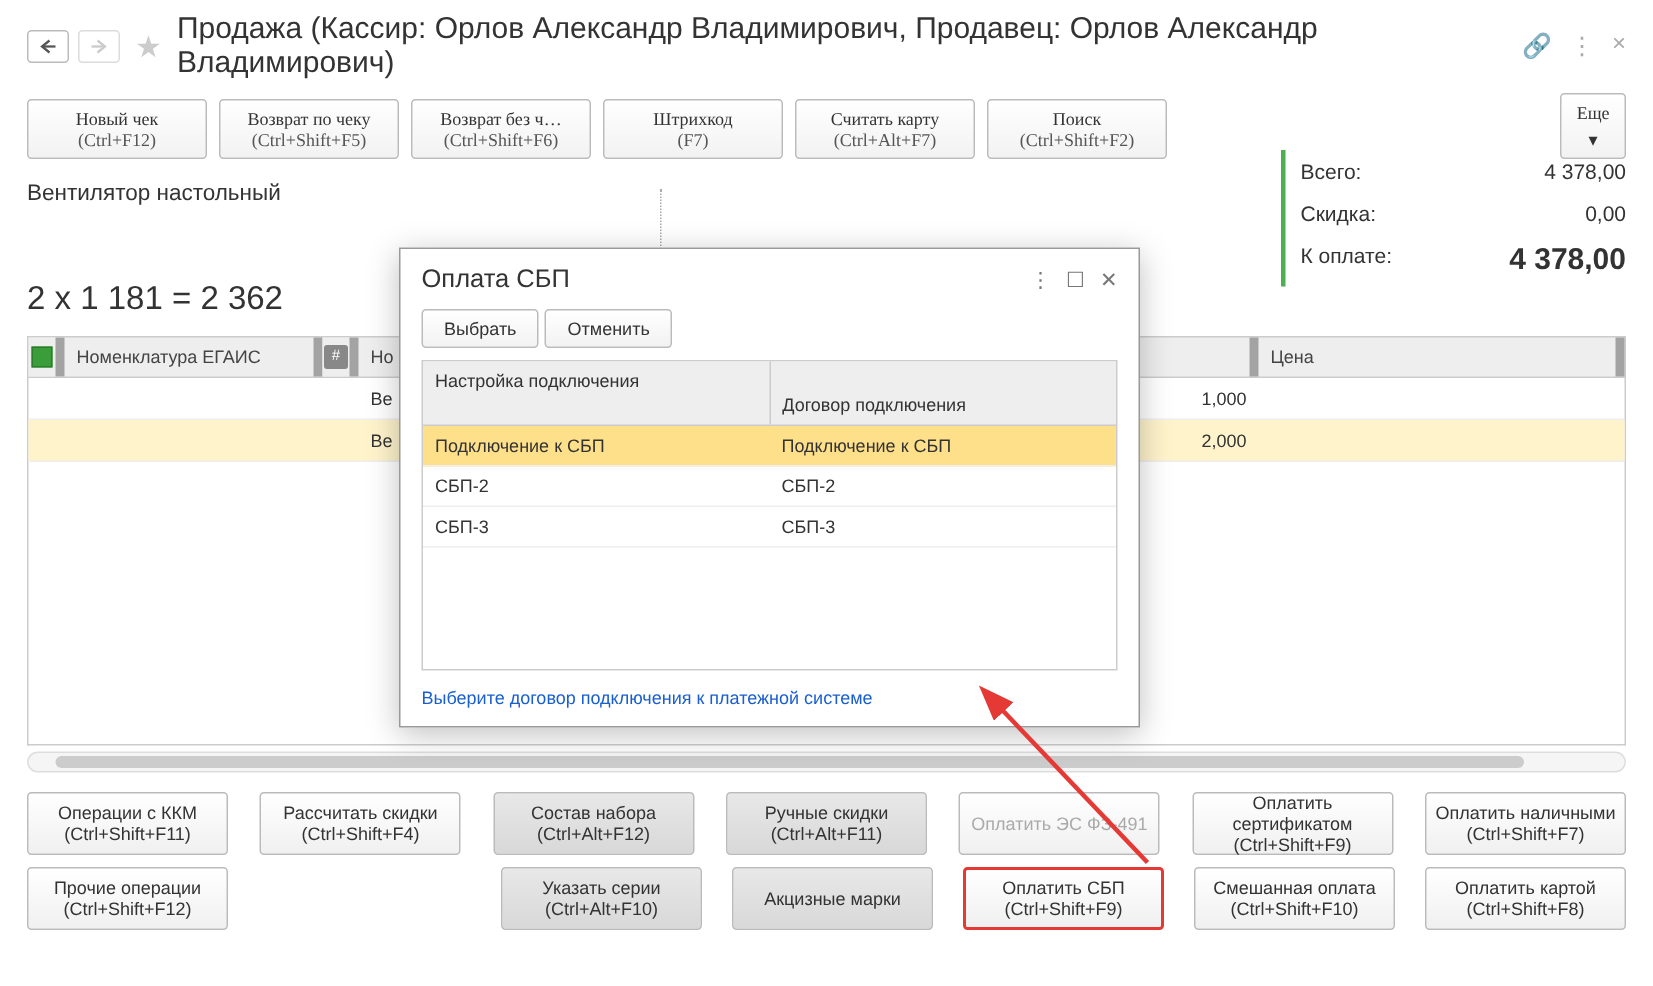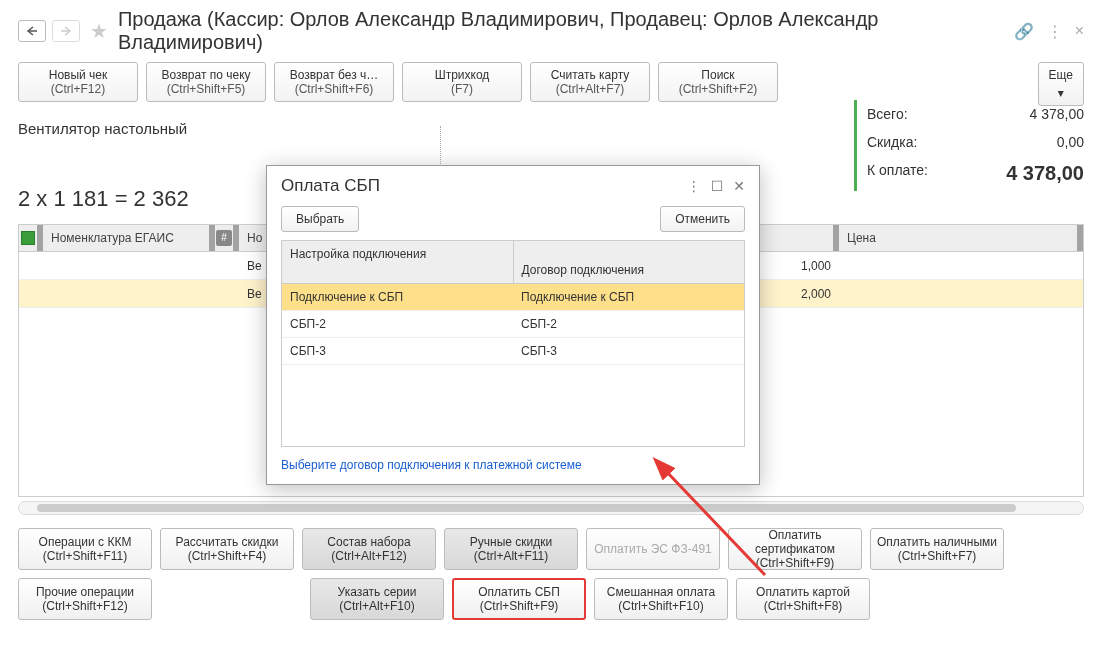--- a/index.html
+++ b/index.html
@@ -7,21 +7,21 @@
 
 
 .header { display: flex; align-items: center; padding: 8px 18px 4px; gap: 6px; }
 .nav-btn { width: 28px; height: 22px; border: 1px solid #bbb; background: #fff; border-radius: 3px; display: flex; align-items: center; justify-content: center; cursor: pointer; }
 .star-icon { color: #ccc; font-size: 20px; margin: 0 4px; }
 .page-title { font-size: 20px; color: #333; flex: 1; }
 .header-icons { display: flex; gap: 12px; color: #aaa; font-size: 16px; }
 .header-icon { cursor: pointer; }
 
 
-.toolbar { display: flex; gap: 8px; padding: 4px 18px 8px; align-items: flex-start; }
+.toolbar { display: flex; gap: 8px; padding: 4px 18px 8px; align-items: flex-end; font-family: Liberation Serif, serif; }
 .tb-btn { border: 1px solid #bbb; background: linear-gradient(#fff, #f2f2f2); border-radius: 3px; padding: 5px 14px; text-align: center; font-size: 12px; line-height: 14px; cursor: pointer; min-width: 120px; }
 .tb-btn .sub { color: #555; }
 .eще-btn { margin-left: auto; min-width: auto; padding: 5px 10px; display: flex; align-items: center; gap: 4px; flex-direction: column; }
 
 
 .body-area { position: relative; padding: 0 18px; height: 400px; }
 .item-name { font-size: 15px; color: #333; margin-top: 6px; }
 .vdiv { position: absolute; left: 440px; top: 6px; height: 82px; border-left: 1px dotted #aaa; }
 .price-calc { font-size: 22px; color: #333; margin-top: 49px; margin-bottom: 12px; }
 
@@ -42,32 +42,32 @@
 .td { padding: 0 8px; font-size: 12px; }
 .td.qty { text-align: right; }
 .grid-area { border-left: 1px solid #ccc; border-right: 1px solid #ccc; border-bottom: 1px solid #ccc; height: 245px; background: #fff; }
 
 
 .scrollbar-h { height: 14px; background: #f5f5f5; border: 1px solid #ddd; margin-top: 4px; border-radius: 7px; position: relative; }
 .scrollbar-thumb { position: absolute; left: 18px; width: 92%; height: 8px; top: 2px; background: #ccc; border-radius: 4px; }
 
 
 .bottom-btns { padding: 8px 18px 0; }
-.btn-row { display: flex; gap: 8px; margin-bottom: 8px; justify-content: flex-start; }
+.btn-row { display: flex; gap: 8px; margin-bottom: 8px; justify-content: space-between; }
 .bb { width: 134px; height: 42px; border: 1px solid #bbb; background: linear-gradient(#fff, #f0f0f0); border-radius: 3px; text-align: center; font-size: 12px; line-height: 14px; padding: 6px 4px; cursor: pointer; display: flex; flex-direction: column; justify-content: center; }
 .bb.dark { background: linear-gradient(#e8e8e8, #d8d8d8); }
 .bb.disabled { color: #aaa; }
 .bb.highlight { border: 2px solid #e53935; }
 .spacer-left { width: 142px; }
 .modal { position: absolute; left: 266px; top: 165px; width: 494px; background: #fff; border: 1px solid #999; box-shadow: 0 4px 20px rgba(0,0,0,0.25); }
 .modal-hdr { display: flex; align-items: center; padding: 10px 14px 6px; }
 .modal-title { font-size: 17px; flex: 1; }
 .modal-ctrl { display: flex; gap: 10px; color: #777; }
 .modal-ctrl span { cursor: pointer; font-size: 14px; }
-.modal-toolbar { padding: 4px 14px 8px; display: flex; gap: 16px; justify-content: space-between; }
+.modal-toolbar { padding: 4px 14px 8px; display: flex; gap: 4px; }
 .m-btn { border: 1px solid #bbb; background: linear-gradient(#fff, #f2f2f2); border-radius: 3px; padding: 5px 14px; font-size: 12px; cursor: pointer; }
 .m-table { margin: 0 14px 10px; border: 1px solid #ccc; }
 .m-thead { display: flex; background: #eee; border-bottom: 1px solid #ccc; }
 .m-th { flex: 1; padding: 6px 8px; font-size: 12px; border-right: 1px solid #ccc; }
 .m-th:last-child { border-right: none; margin-top: 16px; }
 .m-tbody { height: 162px; }
 .m-tr { display: flex; border-bottom: 1px solid #eee; }
 .m-tr.sel { background: #ffe08a; }
 .m-td { flex: 1; padding: 6px 8px; font-size: 12px; }
 .modal-footer { padding: 0 14px 12px; }
@@ -220,20 +220,23 @@
     </div>
   <div class="btn-row" id="btn-row-2">
       <div class="bb ">
         <div>Прочие операции</div>
         <div>(Ctrl+Shift+F12)</div>
       </div>
       <div class="spacer-left"></div>
       <div class="bb dark">
         <div>Указать серии</div>
         <div>(Ctrl+Alt+F10)</div>
+      </div>
+      <div class="bb dark">
+        <div>Акцизные марки</div>
       </div>
       <div class="bb highlight">
         <div>Оплатить СБП</div>
         <div>(Ctrl+Shift+F9)</div>
       </div>
       <div class="bb ">
         <div>Смешанная оплата</div>
         <div>(Ctrl+Shift+F10)</div>
       </div>
       <div class="bb ">

